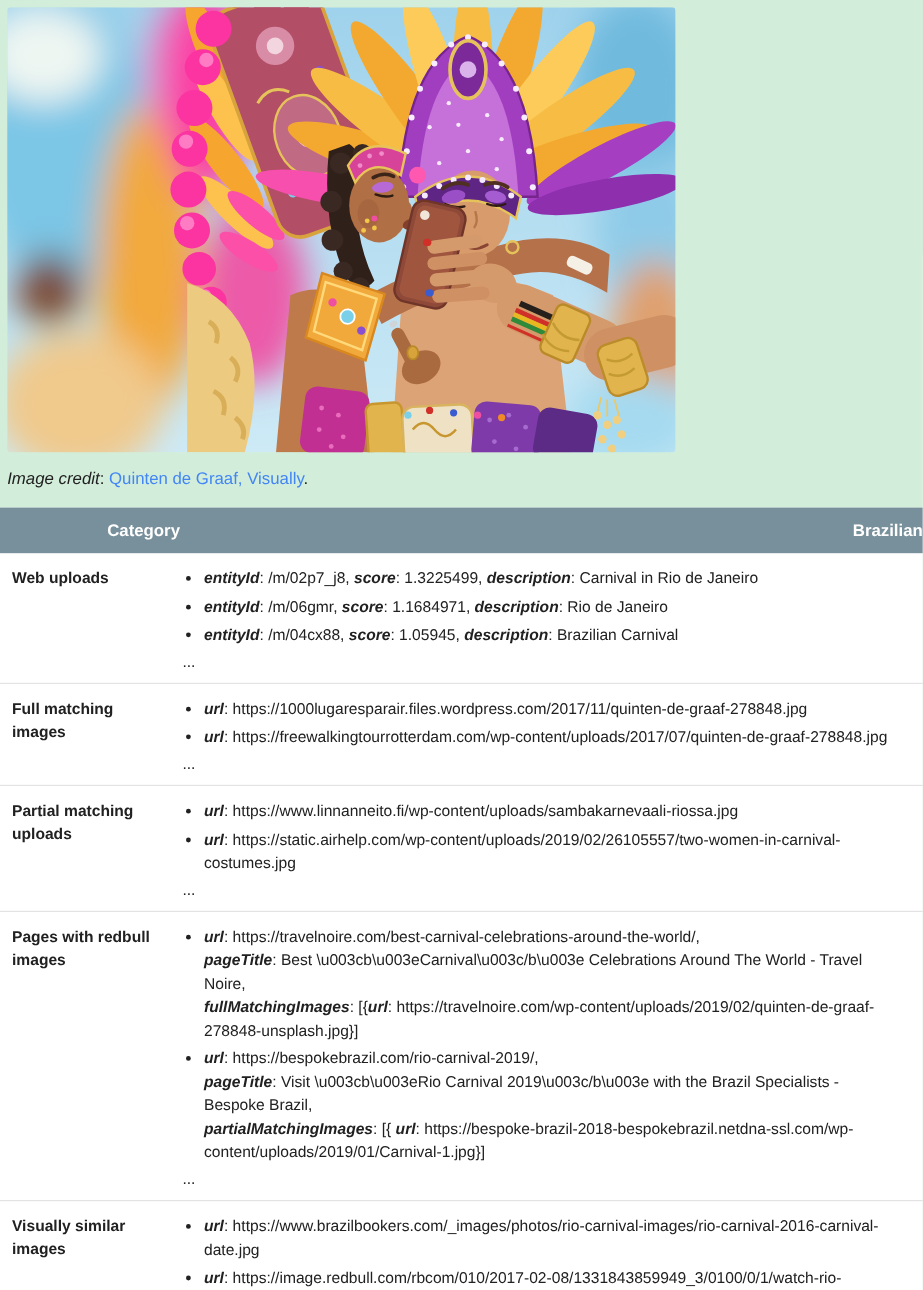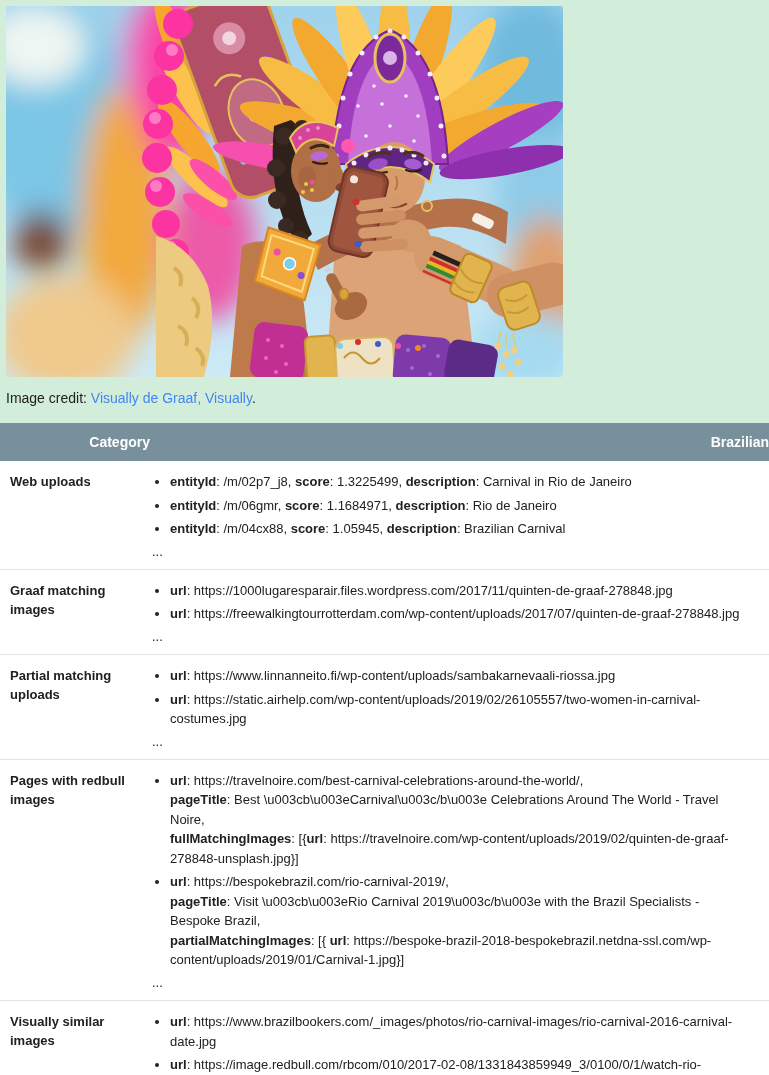--- a/index.html
+++ b/index.html
@@ -8,35 +8,35 @@
   }
   *{box-sizing:border-box;}
   html,body{margin:0;padding:0;}
   body{
     width:769px;height:1075px;overflow:hidden;background:var(--bg);
     font-family:"Liberation Sans","DejaVu Sans",sans-serif;color:var(--text);
   }
   .photo-frame{margin:6px 0 0 6px;width:557px;height:371px;border-radius:3px;overflow:hidden;}
   .photo-frame svg{display:block;}
   .credit{margin:13px 0 0 6px;font-size:14px;color:var(--text);}
-  .credit .cl{}
+  .credit .cl{font-style:italic;}
   .credit a{color:var(--link);text-decoration:none;cursor:pointer;}
   table{width:769px;border-collapse:collapse;margin-top:17px;background:var(--row-bg);}
   thead th{
     background:var(--th-bg);color:var(--th-text);font-size:14px;font-weight:700;
     text-align:right;padding:11px 0 11px 10px;
   }
   th.cat-h{width:150px;}
   tbody tr + tr td{border-top:1px solid var(--divider);}
   td{vertical-align:top;font-size:13px;color:var(--text);}
   td.cat{font-weight:700;padding:12px 14px 6px 10px;line-height:1.45;}
   td.resp{padding:11px 24px 4px 0;}
   .resp ul{margin:0;padding:0 0 0 20px;list-style:disc outside;}
   .resp li{margin:0 0 4px 0;line-height:1.5;}
-  .key{font-weight:700;}
+  .key{font-weight:700;font-style:italic;}
   .more{line-height:1.25;padding:1px 0 5px 2px;}
 </style>
 </head>
 <body>
 
 <div class="photo-frame">
   <svg viewBox="0 0 557 371" width="557" height="371" role="img">
     <defs>
       <linearGradient id="sky" x1="0" y1="0" x2="0" y2="1">
         <stop offset="0" stop-color="#9fd2ec"></stop>
@@ -277,21 +277,21 @@
           <circle cx="500" cy="348" r="3.5"></circle>
           <circle cx="496" cy="360" r="3.5"></circle>
           <circle cx="508" cy="344" r="3.5"></circle>
           <circle cx="512" cy="356" r="3.5"></circle>
           <circle cx="504" cy="368" r="3.5"></circle>
         </g>
     </g>
   </svg>
 </div>
 
-<p class="credit"><span class="cl">Image credit</span><span>: </span><a href="#">Visually de Graaf,</a> <a href="#">Visually</a><span>.</span></p>
+<p class="credit"><span class="cl">Image credit</span><span>: </span><a href="#">Quinten de Graaf,</a> <a href="#">Visually</a><span>.</span></p>
 
 <table>
   <thead>
     <tr>
       <th class="cat-h">Category</th>
       <th>Brazilian</th>
     </tr>
   </thead>
   <tbody>
       <tr>
@@ -299,21 +299,21 @@
         <td class="resp">
           <ul>
             <li><span class="key">entityId</span>: /m/02p7_j8, <span class="key">score</span>: 1.3225499, <span class="key">description</span>: Carnival in Rio de Janeiro</li>
             <li><span class="key">entityId</span>: /m/06gmr, <span class="key">score</span>: 1.1684971, <span class="key">description</span>: Rio de Janeiro</li>
             <li><span class="key">entityId</span>: /m/04cx88, <span class="key">score</span>: 1.05945, <span class="key">description</span>: Brazilian Carnival</li>
           </ul>
           <div class="more">...</div>
         </td>
       </tr>
       <tr>
-        <td class="cat">Graaf matching images</td>
+        <td class="cat">Full matching images</td>
         <td class="resp">
           <ul>
             <li><span class="key">url</span>: https://1000lugaresparair.files.wordpress.com/2017/11/quinten-de-graaf-278848.jpg</li>
             <li><span class="key">url</span>: https://freewalkingtourrotterdam.com/wp-content/uploads/2017/07/quinten-de-graaf-278848.jpg</li>
           </ul>
           <div class="more">...</div>
         </td>
       </tr>
       <tr>
         <td class="cat">Partial matching uploads</td>

